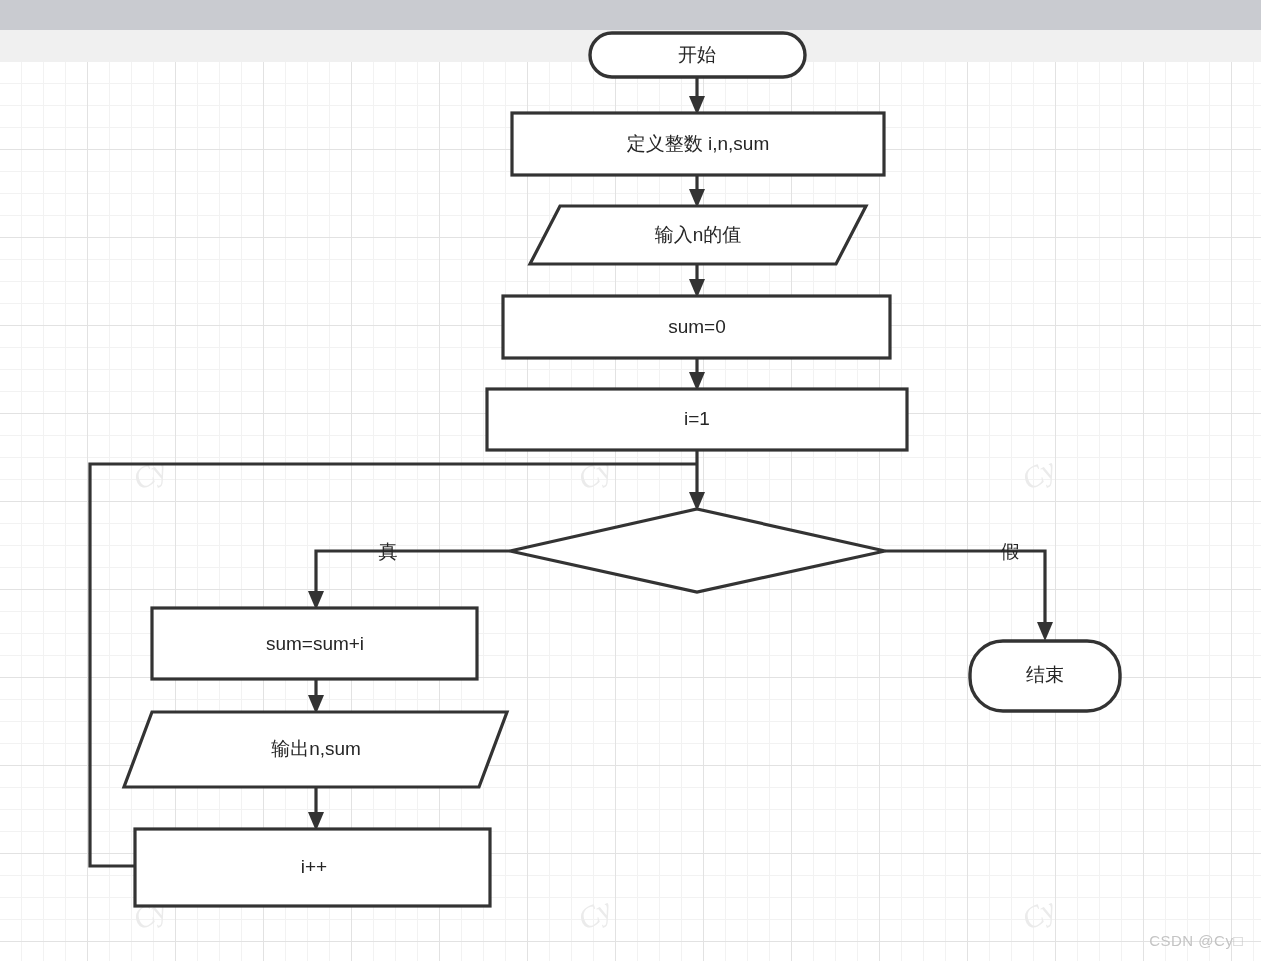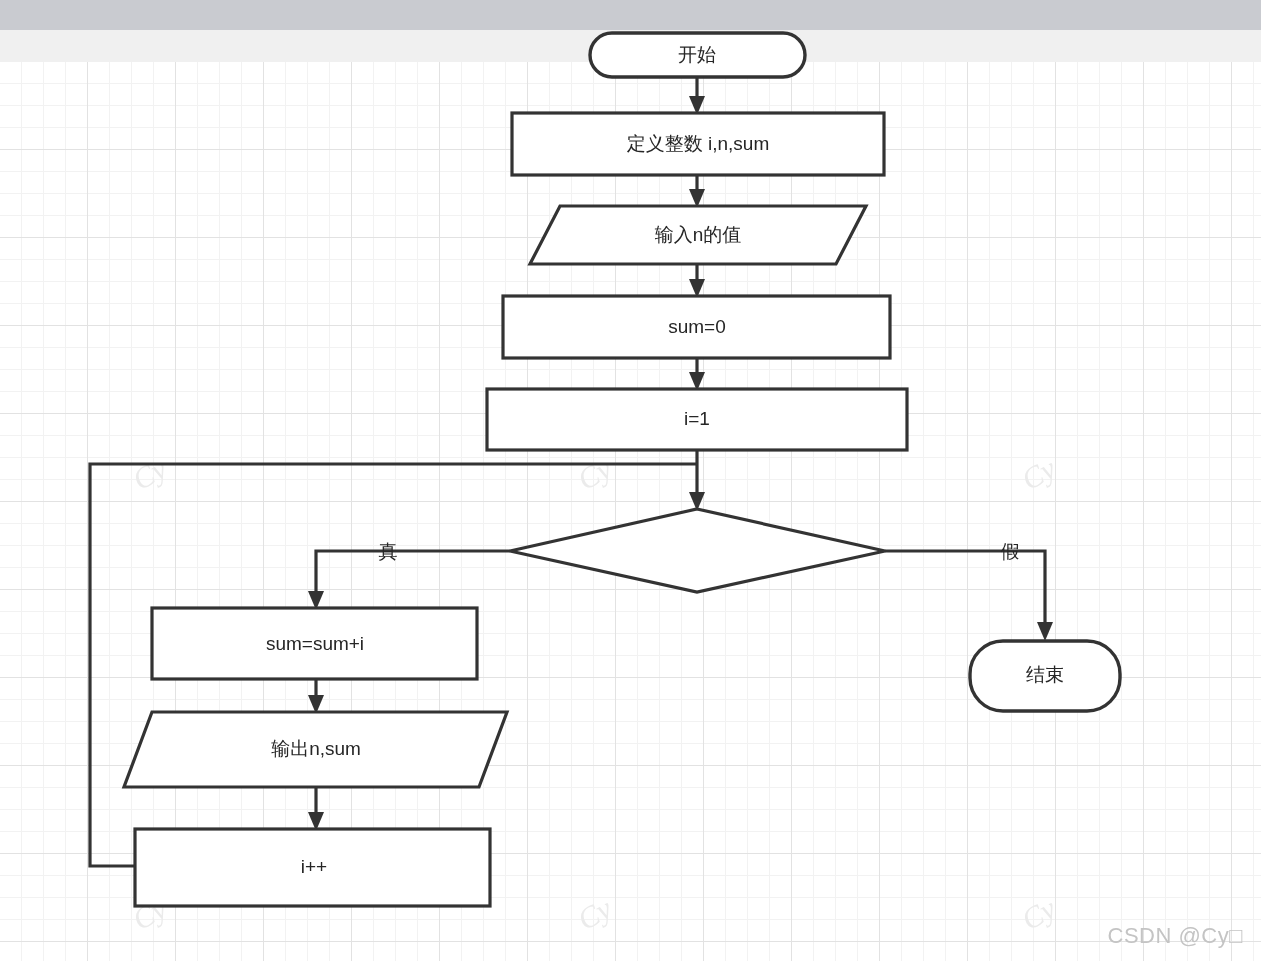--- a/index.html
+++ b/index.html
@@ -106,21 +106,21 @@
     font-style: italic;
     user-select: none;
     pointer-events: none;
   }
   
   .csdn-credit {
     position: absolute;
     right: 18px;
     bottom: 12px;
     color: #c4c4c4;
-    font-size: 22px;
+    font-size: 15px;
     font-family: "Liberation Sans", "DejaVu Sans", sans-serif;
     letter-spacing: 0.5px;
     user-select: none;
   }
 </style>
 </head>
 <body>
 
 <div id="app">
 

